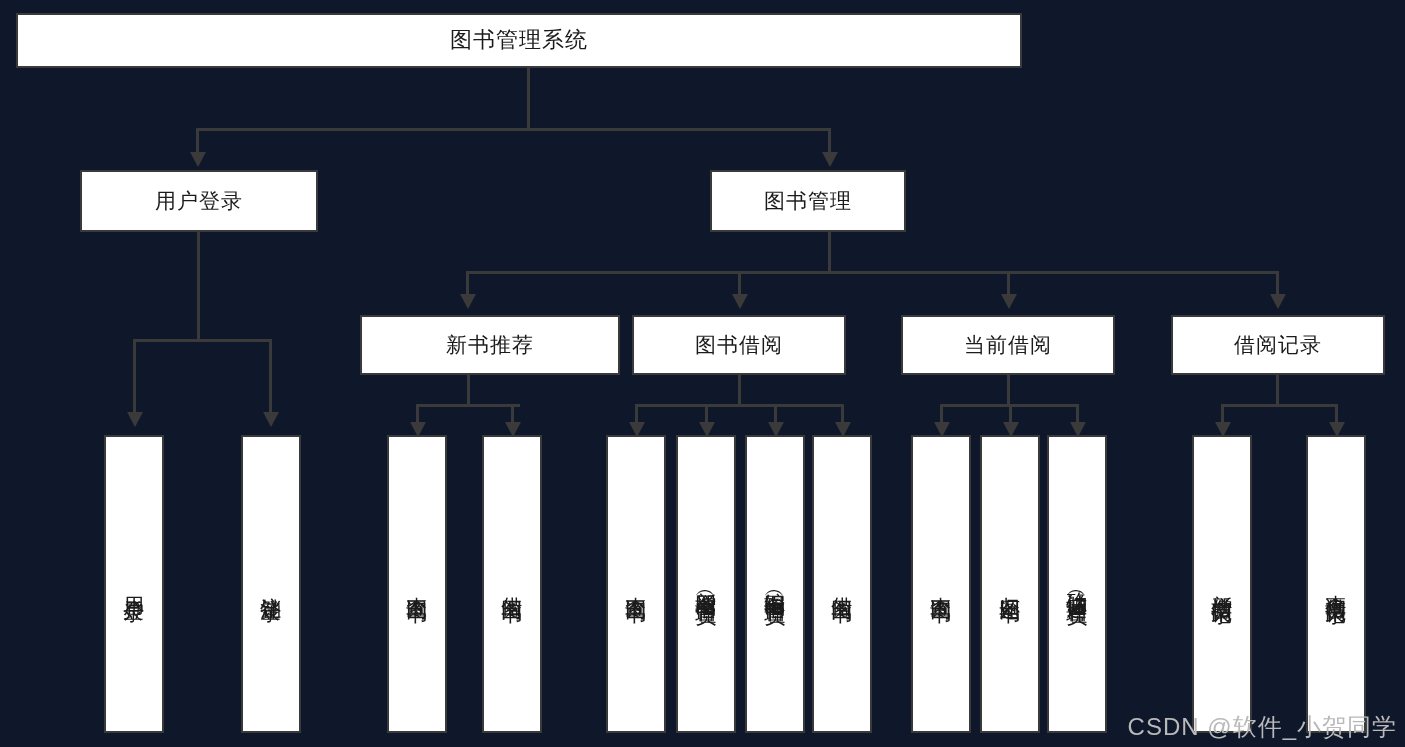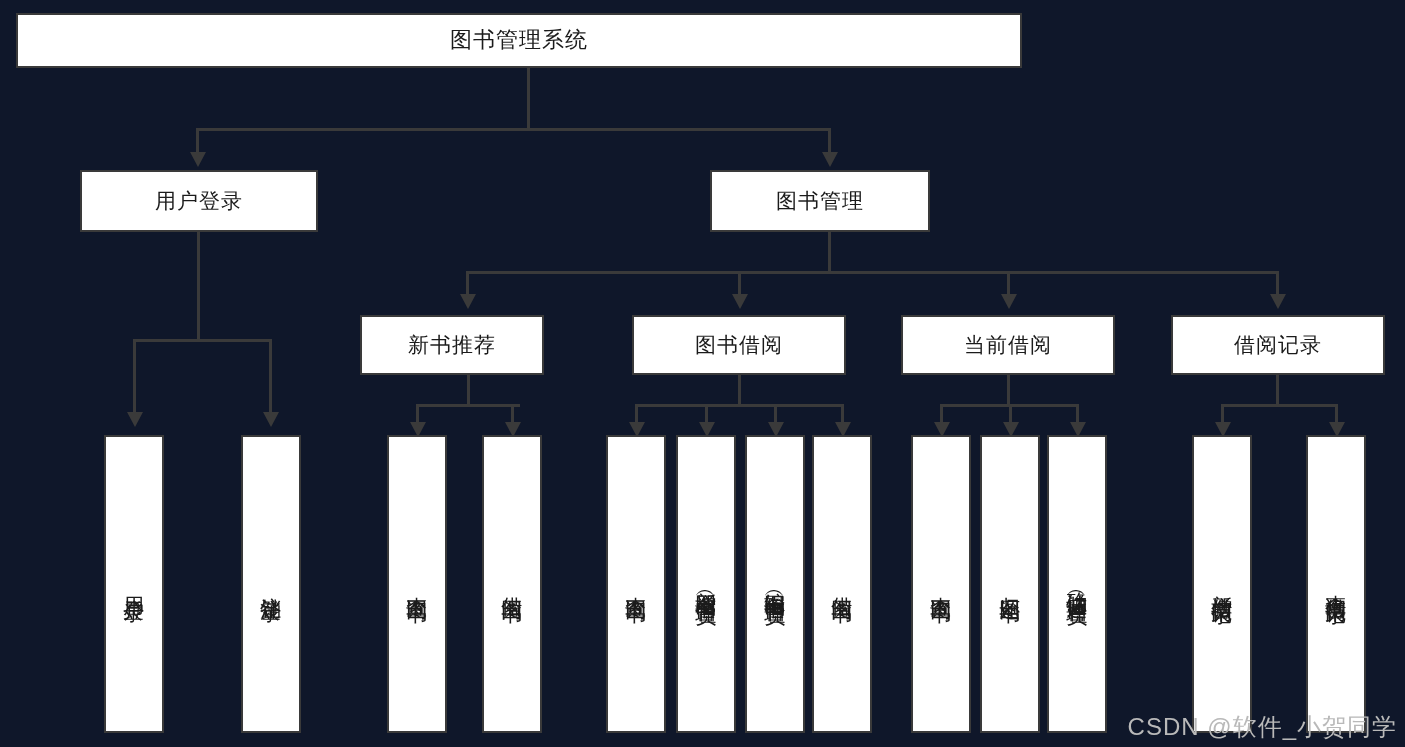--- a/index.html
+++ b/index.html
@@ -93,21 +93,21 @@
   <div class="edge hline" style="left:196px;top:128px;width:635px;"></div>
   <div class="edge vline" style="left:196px;top:128px;height:27px;"></div>
   <div class="arrow" style="left:190px;top:152px;"></div>
   <div class="edge vline" style="left:828px;top:128px;height:27px;"></div>
   <div class="arrow" style="left:822px;top:152px;"></div>
 
   <div class="node h" style="left:80px;top:170px;width:238px;height:62px;">
     <span class="label">用户登录</span>
   </div>
 
-  <div class="node h" style="left:710px;top:170px;width:220px;height:62px;">
+  <div class="node h" style="left:710px;top:170px;width:196px;height:62px;">
     <span class="label">图书管理</span>
   </div>
 
   <div class="edge vline" style="left:197px;top:232px;height:110px;"></div>
   <div class="edge hline" style="left:133px;top:339px;width:138px;"></div>
   <div class="edge vline" style="left:133px;top:339px;height:75px;"></div>
   <div class="arrow" style="left:127px;top:412px;"></div>
   <div class="edge vline" style="left:269px;top:339px;height:75px;"></div>
   <div class="arrow" style="left:263px;top:412px;"></div>
 
@@ -115,21 +115,21 @@
   <div class="edge hline" style="left:466px;top:271px;width:812px;"></div>
   <div class="edge vline" style="left:466px;top:271px;height:26px;"></div>
   <div class="arrow" style="left:460px;top:294px;"></div>
   <div class="edge vline" style="left:738px;top:271px;height:26px;"></div>
   <div class="arrow" style="left:732px;top:294px;"></div>
   <div class="edge vline" style="left:1007px;top:271px;height:26px;"></div>
   <div class="arrow" style="left:1001px;top:294px;"></div>
   <div class="edge vline" style="left:1276px;top:271px;height:26px;"></div>
   <div class="arrow" style="left:1270px;top:294px;"></div>
 
-  <div class="node h" style="left:360px;top:315px;width:184px;height:60px;">
+  <div class="node h" style="left:360px;top:315px;width:260px;height:60px;">
     <span class="label">新书推荐</span>
   </div>
   <div class="node h" style="left:632px;top:315px;width:214px;height:60px;">
     <span class="label">图书借阅</span>
   </div>
   <div class="node h" style="left:901px;top:315px;width:214px;height:60px;">
     <span class="label">当前借阅</span>
   </div>
   <div class="node h" style="left:1171px;top:315px;width:214px;height:60px;">
     <span class="label">借阅记录</span>

